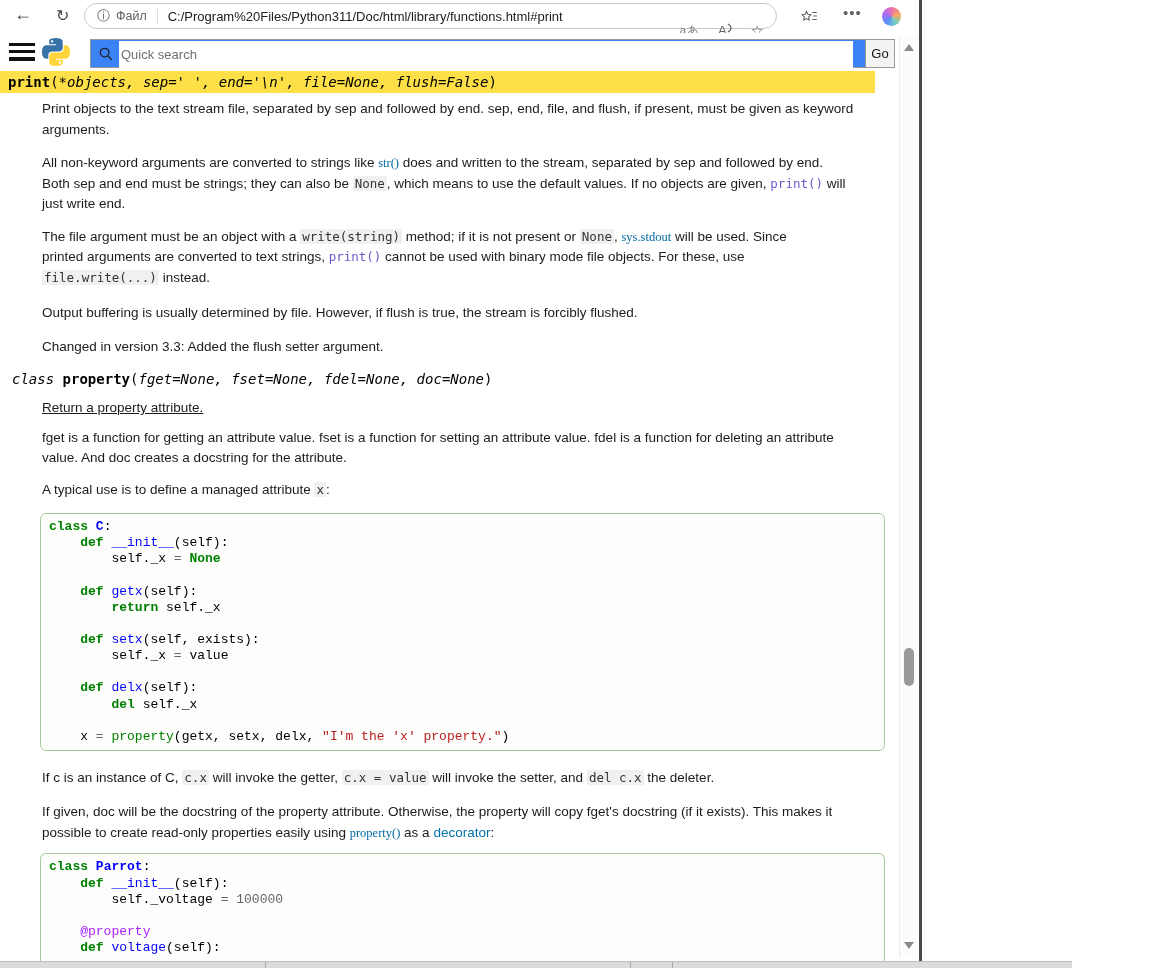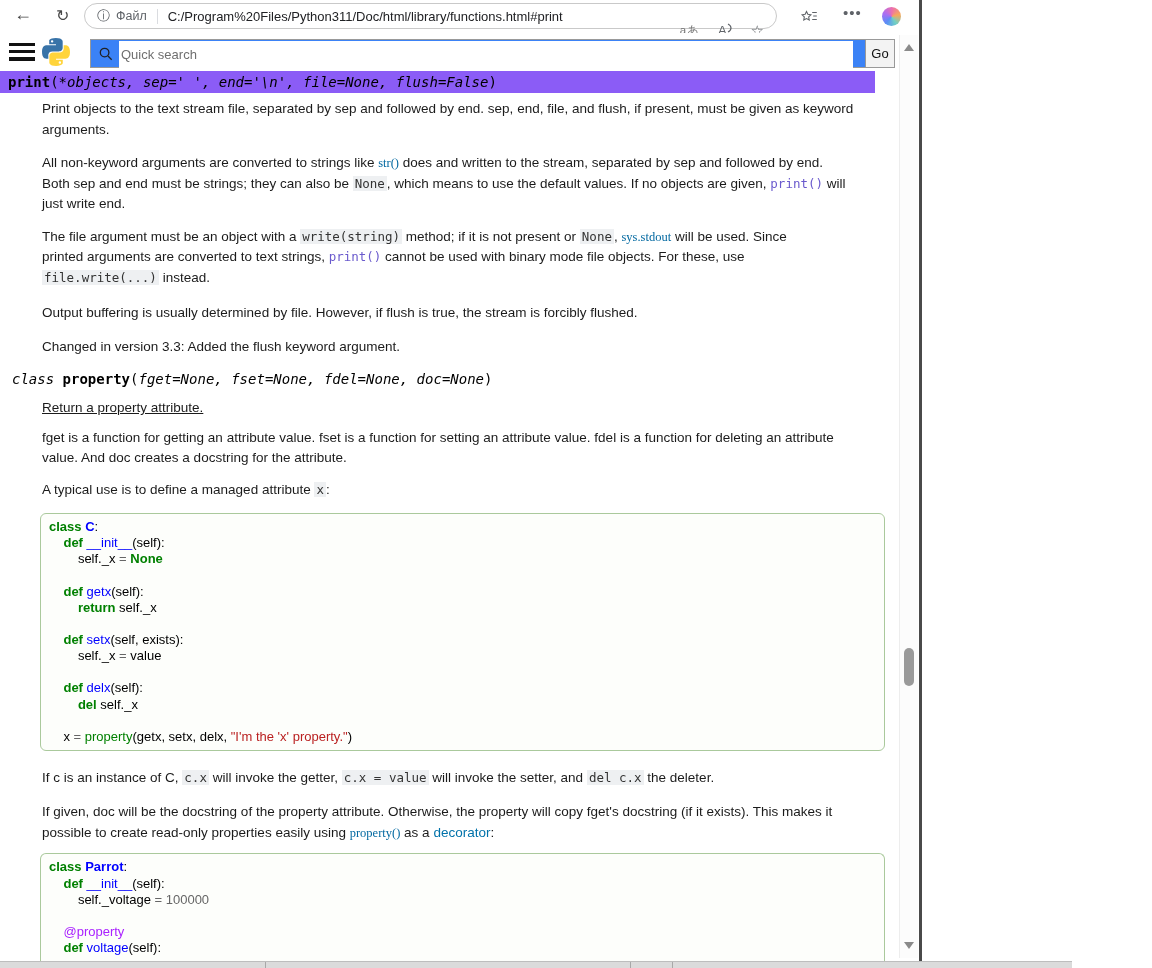--- a/index.html
+++ b/index.html
@@ -48,35 +48,35 @@
 
   
   .scrollbar{position:absolute;left:899px;top:2px;width:18px;height:923px;background:#fcfcfc;border-left:1px solid #ededed;}
   .sb-up{position:absolute;left:4px;top:9px;width:0;height:0;border-left:5px solid transparent;border-right:5px solid transparent;border-bottom:7px solid #8a8a8a;}
   .sb-down{position:absolute;left:4px;bottom:9px;width:0;height:0;border-left:5px solid transparent;border-right:5px solid transparent;border-top:7px solid #8a8a8a;}
   .sb-thumb{position:absolute;left:4px;top:613px;width:10px;height:38px;border-radius:5px;background:#9a9a9a;}
 
   
   .content{position:absolute;left:0;top:38px;width:898px;height:890px;overflow:hidden;color:#111;}
   .sig{font-family:"DejaVu Sans Mono","Liberation Mono",monospace;font-size:14px;white-space:pre;color:#000;}
-  .sig-highlight{background:#8b5cf6;width:875px;height:22px;line-height:22px;padding-left:8px;box-sizing:border-box;margin:0 0 6px 0;}
+  .sig-highlight{background:#fde047;width:875px;height:22px;line-height:22px;padding-left:8px;box-sizing:border-box;margin:0 0 6px 0;}
   .sig-plain{margin:0 0 9px 12px;height:20px;line-height:20px;}
   .r-sigb{font-weight:bold;}
   .r-sigi{font-style:italic;}
   p.doc{margin:0 0 13px 42px;font-size:13.5px;line-height:20.5px;color:#1b1b1b;}
   p.mb12{margin-bottom:12px;} p.mb15{margin-bottom:15px;} p.mb9{margin-bottom:9px;text-decoration:underline;}
   p.mb11{margin-bottom:11px;} p.mb14{margin-bottom:14px;} p.mb10{margin-bottom:10px;}
   .r-i{}
   .r-code{font-family:"DejaVu Sans Mono","Liberation Mono",monospace;font-size:12.5px;background:#eef0f2;color:#333;padding:0 2px;white-space:pre;}
   .r-clink{font-family:Liberation Serif, serif;font-size:12.5px;color:#0369a1;white-space:pre;cursor:pointer;}
   .r-cvisited{font-family:"DejaVu Sans Mono","Liberation Mono",monospace;font-size:12.5px;color:#6a5acd;white-space:pre;cursor:pointer;}
   .r-link{color:#0072aa;cursor:pointer;}
 
   .codeblock{margin:0 0 17px 40px;width:845px;box-sizing:border-box;border:1px solid #aac99c;border-radius:6px;
-    background:#fdfefb;padding:5px 0 5px 8px;font-family:Liberation Sans, sans-serif;font-size:13px;}
+    background:#fdfefb;padding:5px 0 5px 8px;font-family:Liberation Mono, monospace;font-size:13px;}
   .codeblock.clipped{margin-bottom:0;border-bottom:none;border-radius:6px 6px 0 0;}
   .cl{white-space:pre;line-height:16.15px;height:16.15px;color:#000;}
   .c-k{color:#008000;font-weight:bold;}
   .c-nc{color:#0000ff;font-weight:bold;}
   .c-nf{color:#0000ff;}
   .c-kc{color:#008000;font-weight:bold;}
   .c-nb{color:#008000;}
   .c-s{color:#ba2121;}
   .c-nd{color:#aa22ff;}
   .c-mi{color:#666;}
@@ -144,21 +144,21 @@
         <input type="text" placeholder="Quick search" style="">
       </div>
       <div class="go-btn">Go</div>
 
       <div class="content">
         <div class="sig sig-highlight"><span class="r-sigb">print</span><span class="r-sigp">(</span><span class="r-sigi">*objects, sep=' ', end='\n', file=None, flush=False</span><span class="r-sigp">)</span></div>
         <p class="doc"><span>Print </span><span class="r-i">objects</span><span> to the text stream </span><span class="r-i">file</span><span>, separated by </span><span class="r-i">sep</span><span> and followed by </span><span class="r-i">end</span><span>. </span><span class="r-i">sep</span><span>, </span><span class="r-i">end</span><span>, </span><span class="r-i">file</span><span>, and </span><span class="r-i">flush</span><span>, if present, must be given as keyword</span><br><span>arguments.</span></p>
         <p class="doc mb12"><span>All non-keyword arguments are converted to strings like </span><span class="r-clink">str()</span><span> does and written to the stream, separated by </span><span class="r-i">sep</span><span> and followed by </span><span class="r-i">end</span><span>.</span><br><span>Both </span><span class="r-i">sep</span><span> and </span><span class="r-i">end</span><span> must be strings; they can also be </span><span class="r-code">None</span><span>, which means to use the default values. If no </span><span class="r-i">objects</span><span> are given, </span><span class="r-cvisited">print()</span><span> will</span><br><span>just write </span><span class="r-i">end</span><span>.</span></p>
         <p class="doc mb15"><span>The </span><span class="r-i">file</span><span> argument must be an object with a </span><span class="r-code">write(string)</span><span> method; if it is not present or </span><span class="r-code">None</span><span>, </span><span class="r-clink">sys.stdout</span><span> will be used. Since</span><br><span>printed arguments are converted to text strings, </span><span class="r-cvisited">print()</span><span> cannot be used with binary mode file objects. For these, use</span><br><span class="r-code">file.write(...)</span><span> instead.</span></p>
         <p class="doc"><span>Output buffering is usually determined by </span><span class="r-i">file</span><span>. However, if </span><span class="r-i">flush</span><span> is true, the stream is forcibly flushed.</span></p>
-        <p class="doc mb12"><span class="r-i">Changed in version 3.3:</span><span> Added the </span><span class="r-i">flush</span><span> keyword argument.</span></p>
+        <p class="doc mb12"><span class="r-i">Changed in version 3.3:</span><span> Added the </span><span class="r-i">flush</span><span> setter argument.</span></p>
         <div class="sig sig-plain"><span class="r-sigi">class </span><span class="r-sigb">property</span><span class="r-sigp">(</span><span class="r-sigi">fget=None, fset=None, fdel=None, doc=None</span><span class="r-sigp">)</span></div>
         <p class="doc mb9"><span>Return a property attribute.</span></p>
         <p class="doc mb11"><span class="r-i">fget</span><span> is a function for getting an attribute value. </span><span class="r-i">fset</span><span> is a function for setting an attribute value. </span><span class="r-i">fdel</span><span> is a function for deleting an attribute</span><br><span>value. And </span><span class="r-i">doc</span><span> creates a docstring for the attribute.</span></p>
         <p class="doc"><span>A typical use is to define a managed attribute </span><span class="r-code">x</span><span>:</span></p>
         <div class="codeblock">
             <div class="cl"><span class="c-k">class</span><span> </span><span class="c-nc">C</span><span>:</span></div>
             <div class="cl"><span>    </span><span class="c-k">def</span><span> </span><span class="c-nf">__init__</span><span>(self):</span></div>
             <div class="cl"><span>        self._x </span><span class="c-o">=</span><span> </span><span class="c-kc">None</span></div>
             <div class="cl">&nbsp;</div>
             <div class="cl"><span>    </span><span class="c-k">def</span><span> </span><span class="c-nf">getx</span><span>(self):</span></div>

